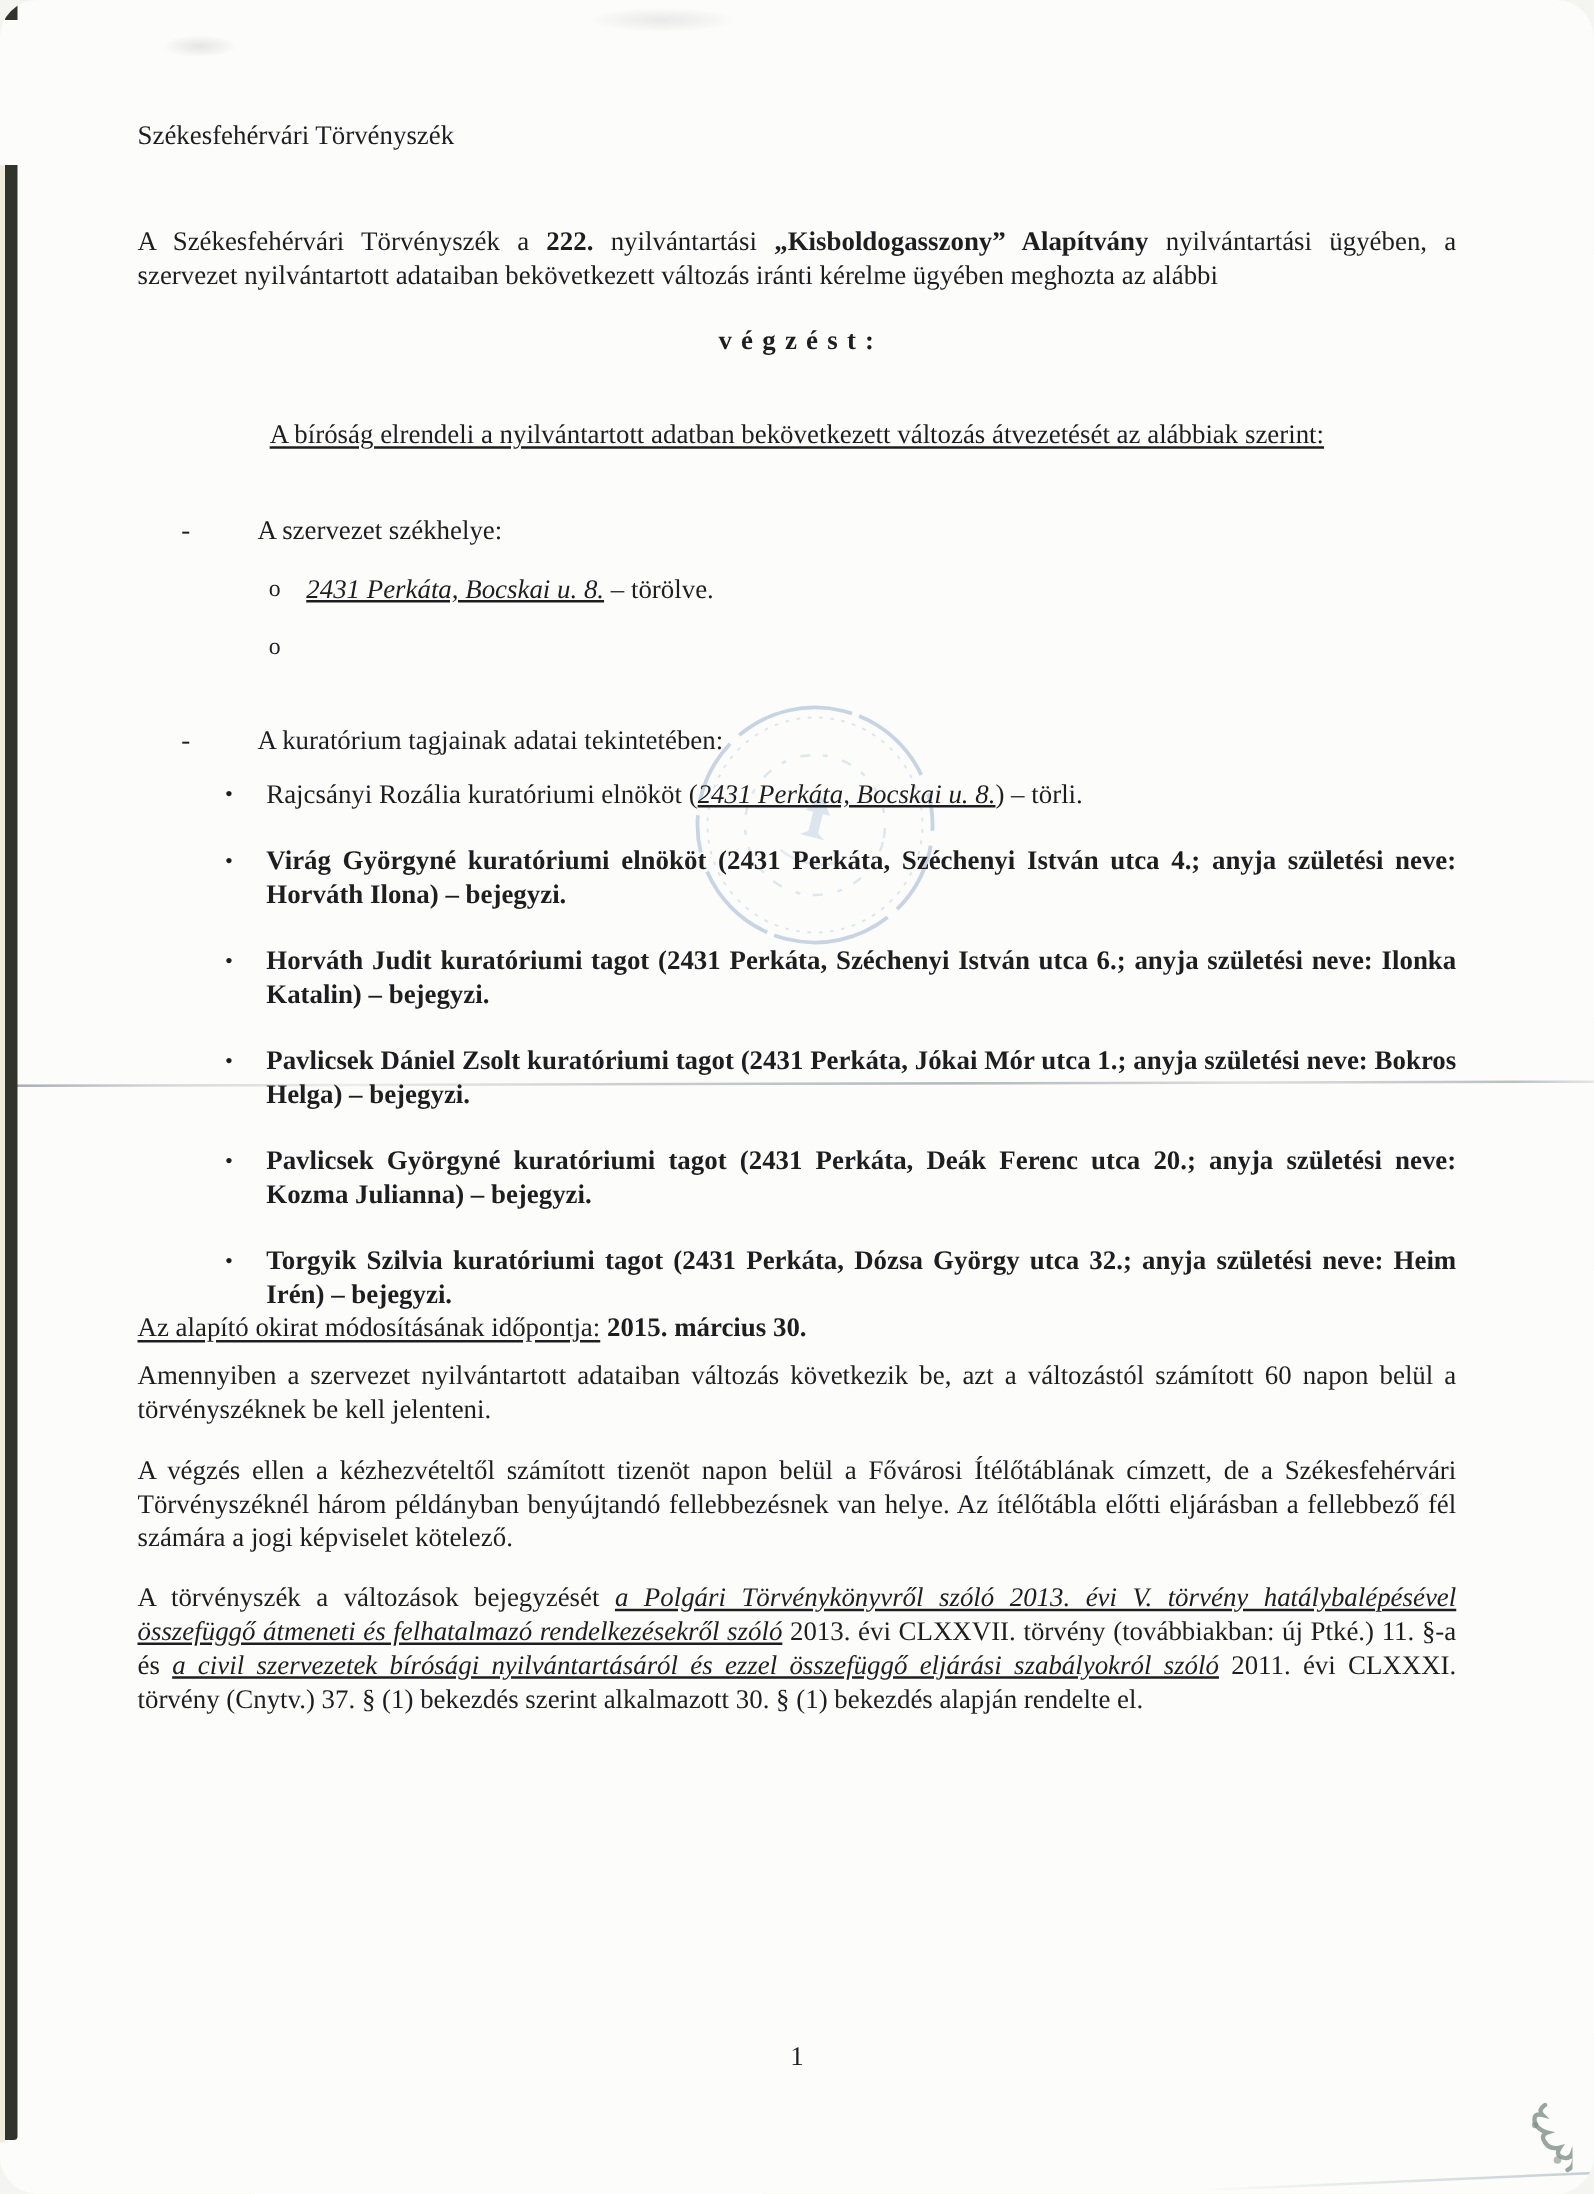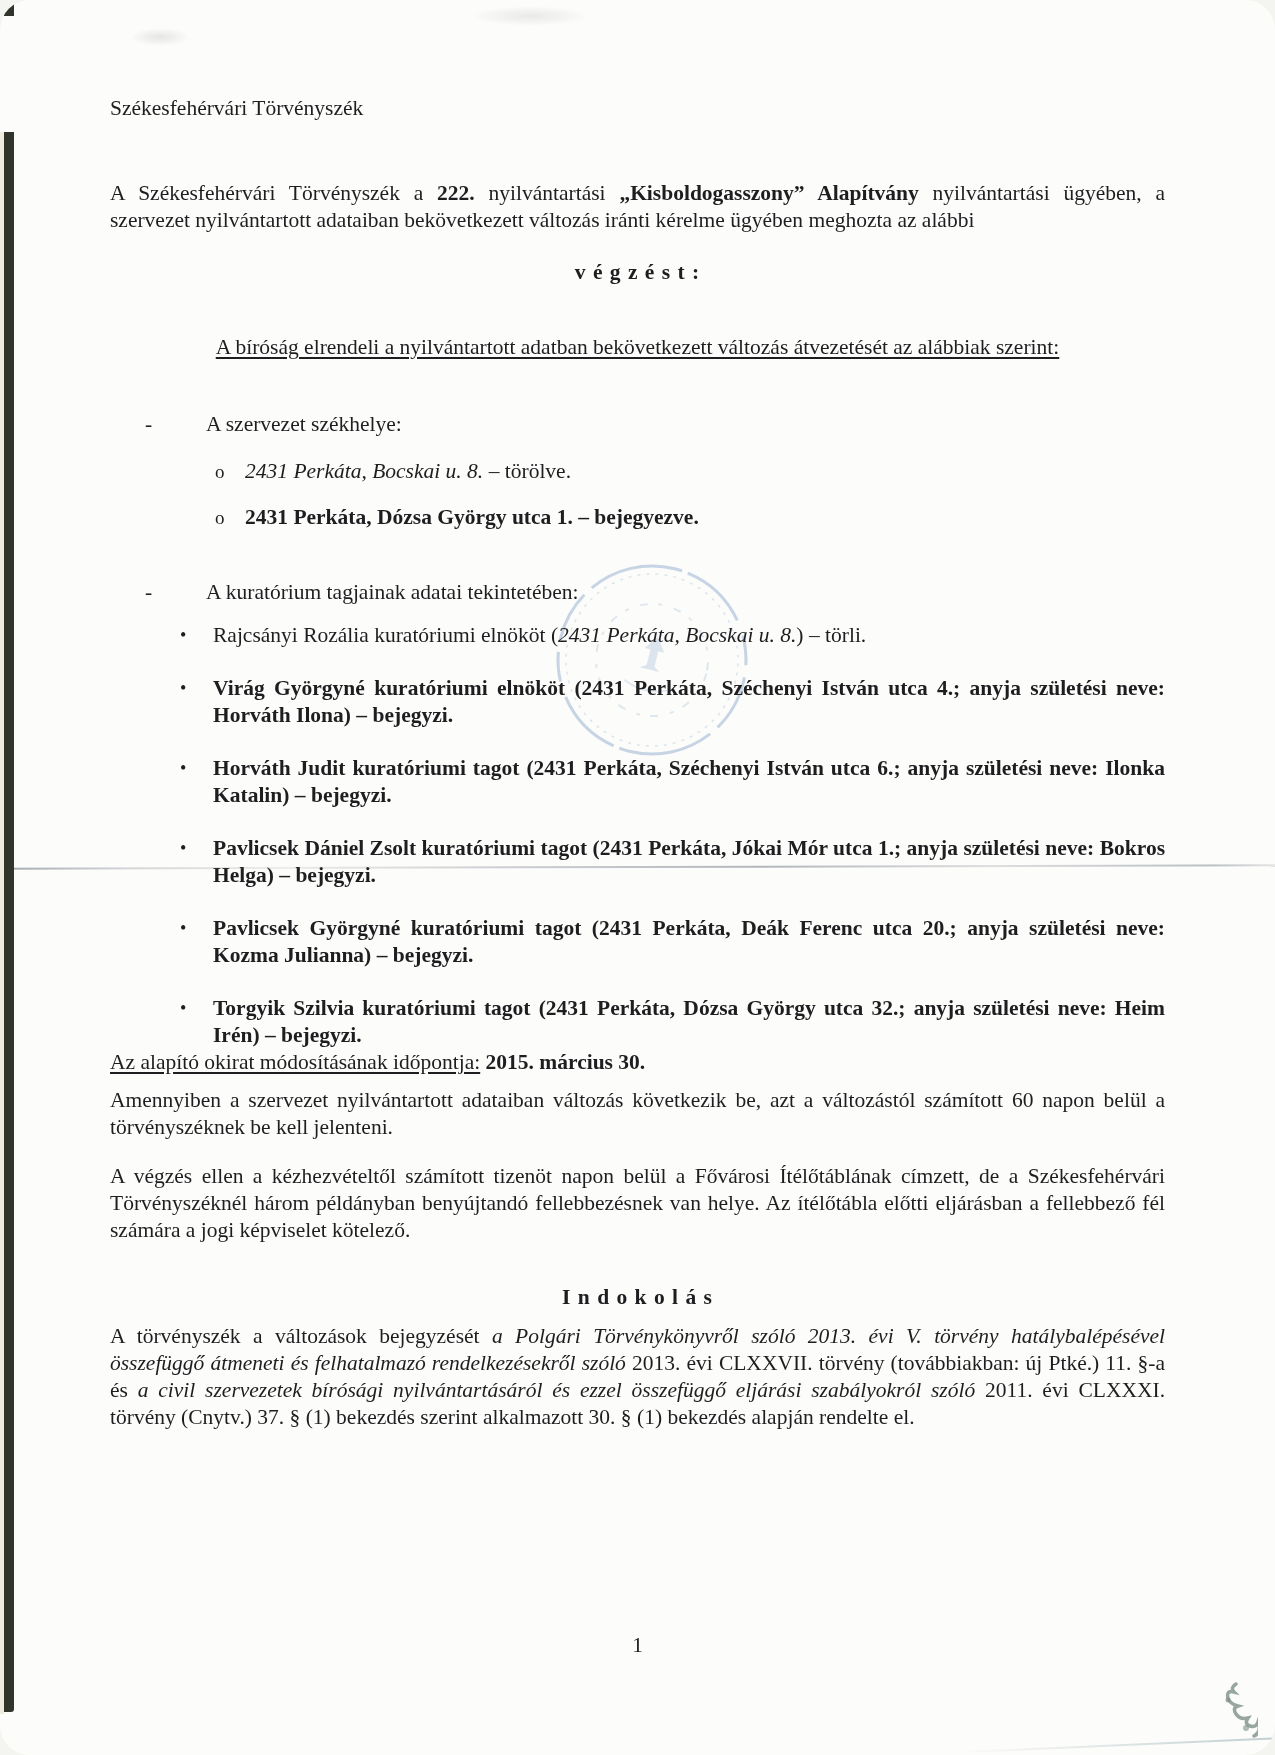--- a/index.html
+++ b/index.html
@@ -52,21 +52,21 @@
   .dash-marker{flex:0 0 33px;}
   .sec-title{text-underline-offset:3px;margin-left:28px;}
   .hq-item{margin-left:105px;display:flex;}
   .hq-item.first{margin-top:20px;}
   .hq-item.reg{margin-top:19px;}
   .o-marker{flex:0 0 30px;font-size:19px;}
   .b-item{margin-left:70px;display:flex;}
   .b-item .bullet{flex:0 0 33px;font-size:18px;}
   .b-item .txt{flex:1;text-align:justify;}
   .bold{font-weight:700;}
-  .it{font-style:italic;}
+  .it{font-style:italic;text-decoration:underline;}
   .m16{margin-top:16px;}
   .m26{margin-top:26px;}
   .amendment{}
   .amendment .lbl{text-decoration:underline;text-underline-offset:3px;}
   .notice{margin-top:11px;}
   .appeal{margin-top:16px;}
   .reason-head{margin-top:40px;}
   .reason-para{margin-top:12px;}
   .page-num{position:absolute;left:0;top:1632px;width:1275px;text-align:center;z-index:1;}
 </style>
@@ -114,21 +114,20 @@
       <span class="sec-title">A szervezet székhelye:</span>
     </div>
 
     <div class="hq-item first">
       <span class="o-marker">o</span>
       <span><span class="it">2431 Perkáta, Bocskai u. 8.</span><span> – törölve.</span></span>
     </div>
 
     <div class="hq-item reg">
       <span class="o-marker">o</span>
-      <span class="bold">2431 Perkáta, Dózsa György utca 1. – bejegyezve.</span>
     </div>
 
     <div class="sec-row second">
       <span class="dash-marker">-</span>
       <span class="sec-title">A kuratórium tagjainak adatai tekintetében:</span>
     </div>
 
     <div class="b-item m16">
       <span class="bullet">•</span>
       <span class="txt"><span>Rajcsányi Rozália kuratóriumi elnököt (</span><span class="it">2431 Perkáta, Bocskai u. 8.</span><span>) – törli.</span></span>
@@ -158,21 +157,20 @@
       <span class="bullet">•</span>
       <span class="txt bold">Torgyik Szilvia kuratóriumi tagot (2431 Perkáta, Dózsa György utca 32.; anyja születési neve: Heim Irén) – bejegyzi.</span>
     </div>
 
     <div class="amendment"><span class="lbl">Az alapító okirat módosításának időpontja:</span><span class="bold"> 2015. március 30.</span></div>
 
     <p class="p notice">Amennyiben a szervezet nyilvántartott adataiban változás következik be, azt a változástól számított 60 napon belül a törvényszéknek be kell jelenteni.</p>
 
     <p class="p appeal">A végzés ellen a kézhezvételtől számított tizenöt napon belül a Fővárosi Ítélőtáblának címzett, de a Székesfehérvári Törvényszéknél három példányban benyújtandó fellebbezésnek van helye. Az ítélőtábla előtti eljárásban a fellebbező fél számára a jogi képviselet kötelező.</p>
 
-    <div class="center-head reason-head">I n d o k o l á s</div>
 
     <p class="p reason-para"><span>A törvényszék a változások bejegyzését </span><span class="it">a Polgári Törvénykönyvről szóló 2013. évi V. törvény hatálybalépésével összefüggő átmeneti és felhatalmazó rendelkezésekről szóló</span><span> 2013. évi CLXXVII. törvény (továbbiakban: új Ptké.) 11. §-a és </span><span class="it">a civil szervezetek bírósági nyilvántartásáról és ezzel összefüggő eljárási szabályokról szóló</span><span> 2011. évi CLXXXI. törvény (Cnytv.) 37. § (1) bekezdés szerint alkalmazott 30. § (1) bekezdés alapján rendelte el.</span></p>
 
   </div>
 
   <div class="page-num">1</div>
 
 </div>
 
 </body></html>

